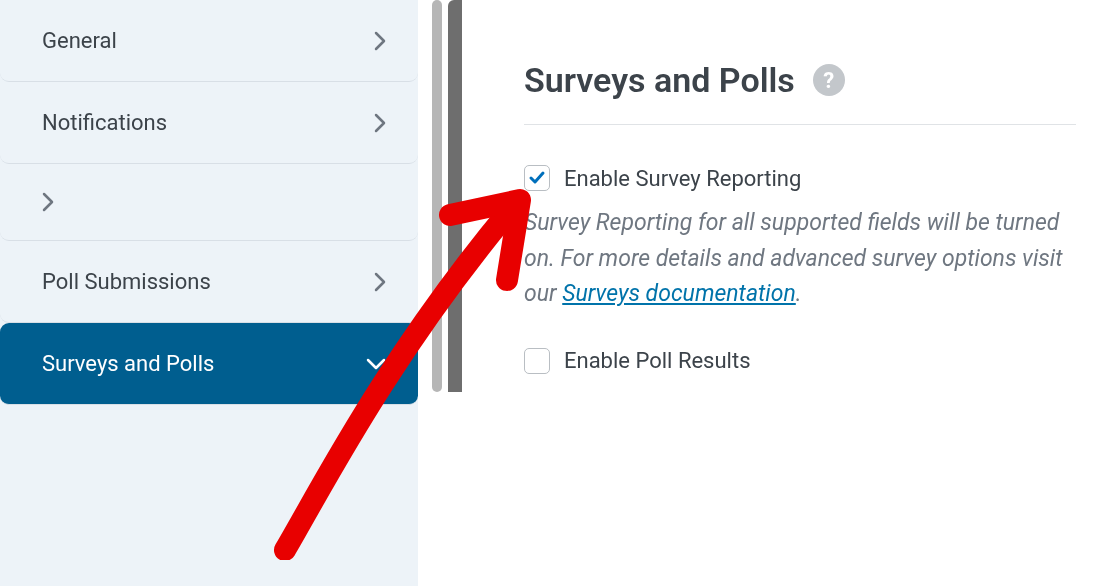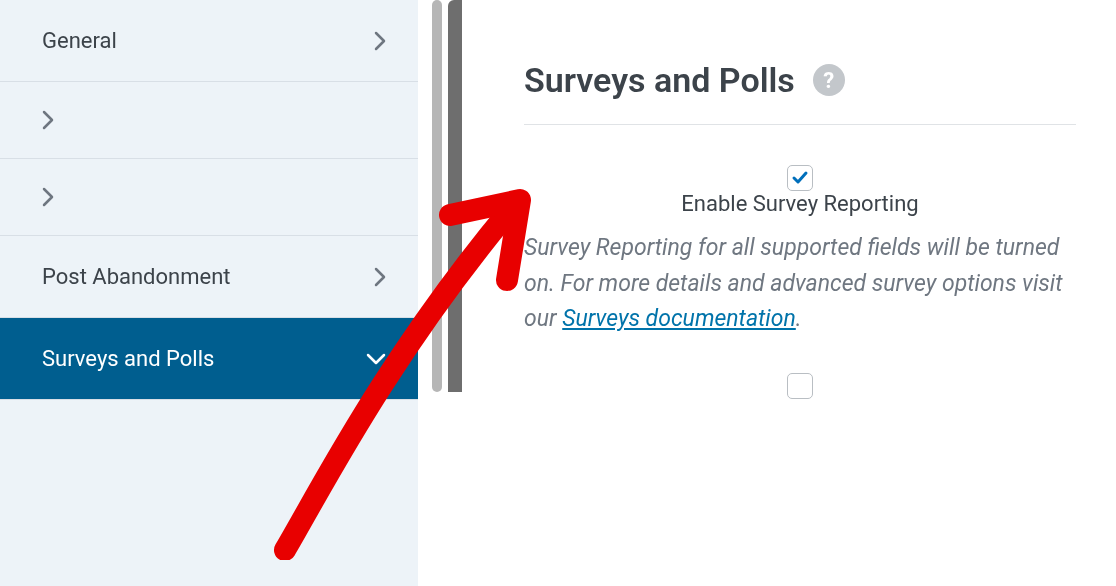--- a/index.html
+++ b/index.html
@@ -23,20 +23,21 @@
     }
     .sidebar-item {
       display: flex;
       align-items: center;
       justify-content: space-between;
       padding: 28px 32px 28px 42px;
       border-bottom: 1px solid #d8dfe6;
       font-size: 22px;
       color: #3c434a;
       cursor: pointer;
+      border-radius: 9px;
     }
     .sidebar-item:first-child {
       border-top: none;
     }
     .sidebar-item.active {
       background: #005e8f;
       color: #fff;
     }
     .sidebar-item .chevron {
       display: inline-flex;
@@ -101,22 +102,22 @@
       border: none;
       border-top: 1px solid #e0e3e6;
       margin-bottom: 40px;
     }
     .option-block {
       margin-bottom: 36px;
     }
     .checkbox-row {
       display: flex;
       align-items: center;
+      gap: 14px;
       margin-bottom: 14px;
-      flex-direction: column;
     }
     .checkbox {
       width: 26px;
       height: 26px;
       border: 1px solid #b9bec3;
       border-radius: 5px;
       background: #fff;
       display: inline-flex;
       align-items: center;
       justify-content: center;
@@ -155,35 +156,36 @@
   <nav class="sidebar">
     <div class="sidebar-item">
       <span>General</span>
       <span class="chevron">
         <svg width="12" height="20" viewBox="0 0 12 20">
             <path d="M2 2 L10 10 L2 18" stroke="#6e7680" stroke-width="2.5" fill="none" stroke-linecap="round" stroke-linejoin="round"></path>
           </svg>
       </span>
     </div>
     <div class="sidebar-item">
-      <span class="chevron">
-        <svg width="12" height="20" viewBox="0 0 12 20">
-            <path d="M2 2 L10 10 L2 18" stroke="#6e7680" stroke-width="2.5" fill="none" stroke-linecap="round" stroke-linejoin="round"></path>
-          </svg>
-      </span>
-    </div>
-    <div class="sidebar-item">
-      <span class="chevron">
-        <svg width="12" height="20" viewBox="0 0 12 20">
-            <path d="M2 2 L10 10 L2 18" stroke="#6e7680" stroke-width="2.5" fill="none" stroke-linecap="round" stroke-linejoin="round"></path>
-          </svg>
-      </span>
-    </div>
-    <div class="sidebar-item">
-      <span>Post Abandonment</span>
+      <span>Notifications</span>
+      <span class="chevron">
+        <svg width="12" height="20" viewBox="0 0 12 20">
+            <path d="M2 2 L10 10 L2 18" stroke="#6e7680" stroke-width="2.5" fill="none" stroke-linecap="round" stroke-linejoin="round"></path>
+          </svg>
+      </span>
+    </div>
+    <div class="sidebar-item">
+      <span class="chevron">
+        <svg width="12" height="20" viewBox="0 0 12 20">
+            <path d="M2 2 L10 10 L2 18" stroke="#6e7680" stroke-width="2.5" fill="none" stroke-linecap="round" stroke-linejoin="round"></path>
+          </svg>
+      </span>
+    </div>
+    <div class="sidebar-item">
+      <span>Poll Submissions</span>
       <span class="chevron">
         <svg width="12" height="20" viewBox="0 0 12 20">
             <path d="M2 2 L10 10 L2 18" stroke="#6e7680" stroke-width="2.5" fill="none" stroke-linecap="round" stroke-linejoin="round"></path>
           </svg>
       </span>
     </div>
     <div class="sidebar-item active">
       <span>Surveys and Polls</span>
       <span class="chevron">
         <svg width="20" height="12" viewBox="0 0 20 12">
@@ -214,20 +216,21 @@
       <p class="option-desc">
         <span>Survey Reporting for all supported fields will be turned on. For more details and advanced survey options visit our </span><a href="#">Surveys documentation</a><span>.</span>
       </p>
     </div>
 
     <div class="option-block">
       <div class="checkbox-row">
         <span class="checkbox">
           
         </span>
+        <span class="checkbox-label">Enable Poll Results</span>
       </div>
     </div>
   </main>
 </div>
 
 <svg class="arrow-annotation" width="300" height="400" viewBox="0 0 300 400">
   <path d="M 30 390 C 60 340, 130 200, 255 50" stroke="#e80000" stroke-width="22" fill="none" stroke-linecap="round"></path>
   <path d="M 195 55 L 265 40 L 252 120" stroke="#e80000" stroke-width="22" fill="none" stroke-linecap="round" stroke-linejoin="round"></path>
 </svg>
 

